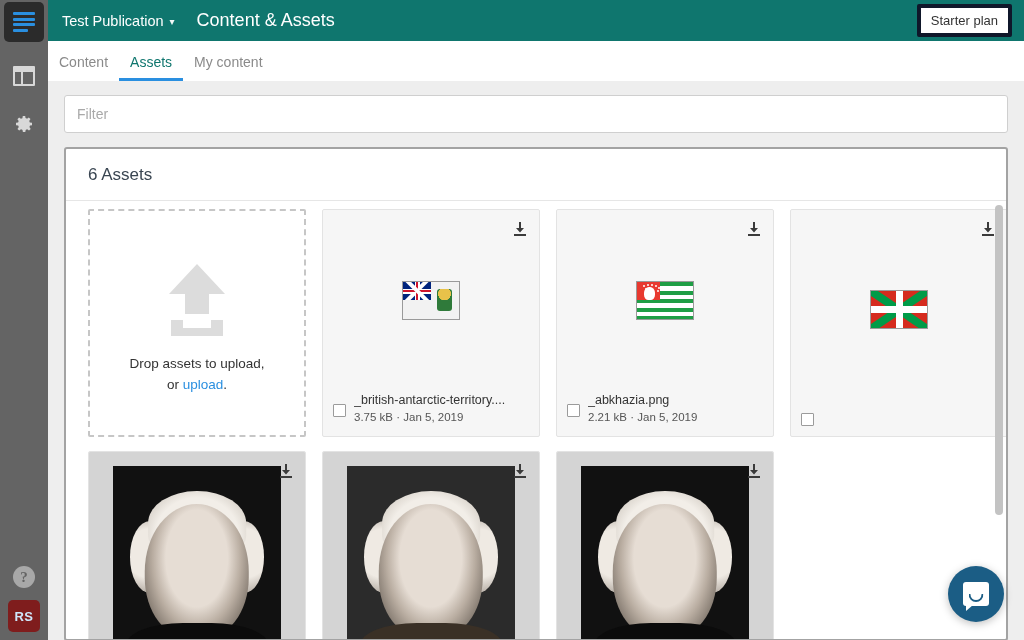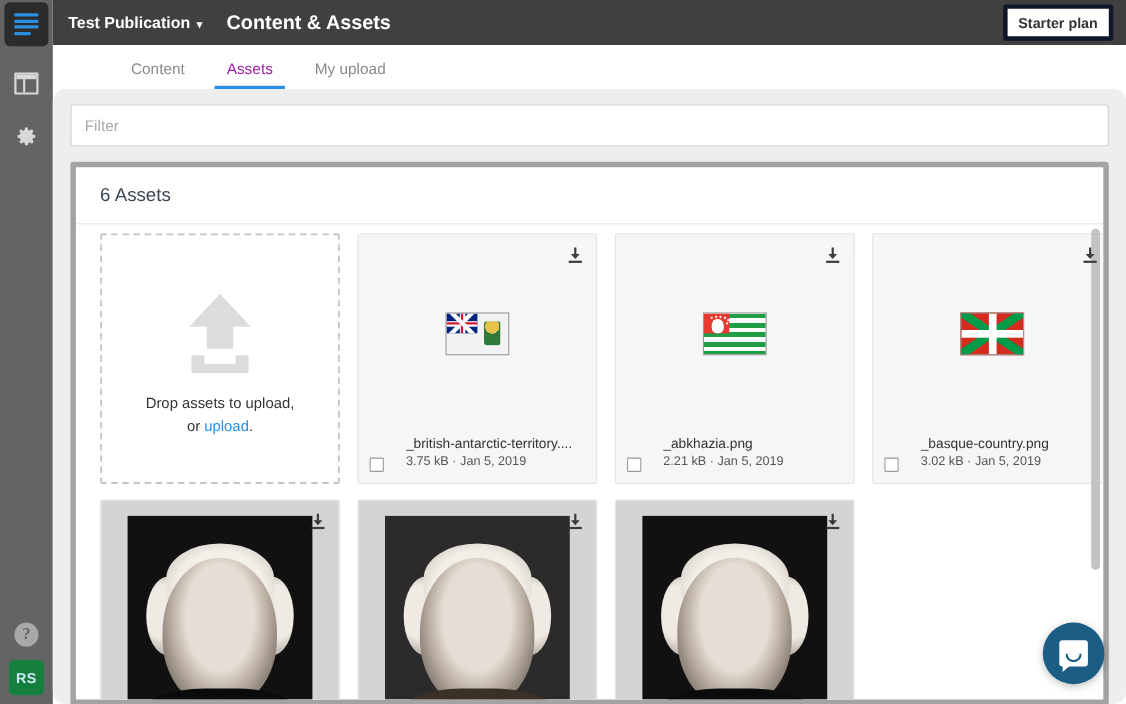--- a/index.html
+++ b/index.html
@@ -47,79 +47,78 @@
 
   .help-icon {
     width: 22px; height: 22px; border-radius: 50%;
     background: #a8a8a8; color: #646464;
     font-size: 15px; font-weight: bold; line-height: 22px; text-align: center;
     margin-bottom: 12px; cursor: pointer;
     font-family: "Liberation Serif", serif;
   }
   .avatar {
     width: 32px; height: 32px; border-radius: 5px;
-    background: #15803d; color: #cfe7fb;
+    background: #7f1d1d; color: #cfe7fb;
     font-size: 13px; font-weight: bold;
     display: flex; align-items: center; justify-content: center;
     margin-bottom: 8px; cursor: pointer; letter-spacing: .5px;
   }
 
   
   .main { flex: 1 1 auto; display: flex; flex-direction: column; height: 640px; min-width: 0; }
 
   
   .topbar {
-    height: 41px; background: #404040; color: #fff;
+    height: 41px; background: #0f766e; color: #fff;
     display: flex; align-items: center; padding: 0 12px 0 14px;
     flex: 0 0 41px;
-    font-weight: bold;
   }
   .pub {
     font-size: 14.5px; display: flex; align-items: center; gap: 6px; cursor: pointer;
     white-space: nowrap;
   }
   .caret { font-size: 10px; opacity: .95; display: inline-block; transform: translateY(1px); }
   .breadcrumb-sep { width: 22px; }
   .crumb { font-size: 18px; cursor: pointer; white-space: nowrap; }
   .topbar-right { margin-left: auto; }
   .plan-badge {
     background: #fff; color: #333; font-size: 13px;
     padding: 5px 10px; border-radius: 2px; cursor: pointer; white-space: nowrap;
     border: 4px solid #0f172a;
   }
 
   
   .tabbar {
     height: 40px; background: #fff; display: flex; align-items: flex-end;
-    padding-left: 60px; flex: 0 0 40px; gap: 16px;
+    flex: 0 0 40px; gap: 0;
   }
   .tab {
     font-size: 14px; color: #8a8a8a; padding: 0 11px 9px 11px; cursor: pointer;
     border-bottom: 3px solid transparent; line-height: 1;
   }
-  .tab.active { color: #a21caf; border-bottom-color: #2a8fe0; }
+  .tab.active { color: #0f766e; border-bottom-color: #2a8fe0; }
 
   
   .content {
     flex: 1 1 auto; background: #eeeeee; padding: 14px 16px 0 16px;
-    min-height: 0; position: relative; overflow: hidden; border-radius: 12px;
+    min-height: 0; position: relative; overflow: hidden;
   }
 
   .filter-box {
     height: 38px; background: #fff; border: 1px solid #cfcfcf; border-radius: 3px;
     display: flex; align-items: center; padding: 0 12px; margin-bottom: 14px;
   }
   .filter-box input {
     border: 0; outline: 0; width: 100%; font-size: 14px;
     font-family: "Liberation Sans", sans-serif; color: #444; background: transparent;
   }
   .filter-box input::placeholder { color: #a9a9a9; }
 
   .panel {
-    background: #fff; border: 5px solid #a3a3a3; border-radius: 3px;
+    background: #fff; border: 2px solid #a3a3a3; border-radius: 3px;
     height: 494px; display: flex; flex-direction: column; overflow: hidden;
     position: relative;
   }
   .panel-head {
     height: 52px; flex: 0 0 52px; display: flex; align-items: center;
     padding: 0 22px; border-bottom: 1px solid #e6e6e6;
   }
   .panel-title { font-size: 17px; color: #3a4652; }
 
   .grid-wrap { flex: 1 1 auto; overflow: hidden; position: relative; padding: 8px 18px 0 22px; }
@@ -147,21 +146,21 @@
   }
   .dl {
     position: absolute; top: 10px; right: 10px; width: 18px; height: 18px;
     cursor: pointer; z-index: 3;
   }
   .thumb-area {
     flex: 1 1 auto; display: flex; align-items: center; justify-content: center;
     overflow: hidden; position: relative;
   }
   .card-foot {
-    flex: 0 0 auto; padding: 0 10px 10px 10px; display: flex; align-items: flex-end; gap: 20px;
+    flex: 0 0 auto; padding: 0 10px 10px 10px; display: flex; align-items: center; gap: 8px;
   }
   .chk {
     width: 13px; height: 13px; border: 1px solid #9b9b9b; background: #fff;
     flex: 0 0 13px; margin-top: 4px; cursor: pointer; border-radius: 1px;
   }
   .meta { min-width: 0; flex: 1 1 auto; }
   .fname {
     font-size: 12.5px; color: #333; white-space: nowrap; overflow: hidden;
     text-overflow: ellipsis; line-height: 1.5;
   }
@@ -332,21 +331,21 @@
       <div class="breadcrumb-sep"></div>
       <div class="crumb">Content &amp; Assets</div>
       <div class="topbar-right">
         <div class="plan-badge">Starter plan</div>
       </div>
     </div>
 
     <div class="tabbar">
       <div class="tab">Content</div>
       <div class="tab active">Assets</div>
-      <div class="tab">My upload</div>
+      <div class="tab">My content</div>
     </div>
 
     <div class="content">
 
       <div class="filter-box">
         <input type="text" placeholder="Filter" style="">
       </div>
 
       <div class="panel">
         <div class="panel-head">
@@ -447,28 +446,20 @@
               <div class="thumb-area">
                 <div class="flag f-bsq">
                   <div class="d1"></div>
                     <div class="d2"></div>
                   <div class="cv"></div>
                     <div class="cv2"></div>
                 </div>
               </div>
               <div class="card-foot">
                 <div class="chk"></div>
-                <div class="meta">
-                  <div class="fname">_basque-country.png</div>
-                  <div class="fsub">
-                    <span>3.02 kB</span>
-                    <span>·</span>
-                    <span>Jan 5, 2019</span>
-                  </div>
-                </div>
               </div>
             </div>
 
             <div class="card portrait-card">
               <div class="dl">
                 <svg width="18" height="18" viewBox="0 0 18 18">
                   <path fill="#3b3b3b" d="M8 2h2v6h3l-4 4.5L5 8h3z"></path>
                   <rect fill="#3b3b3b" x="3" y="14" width="12" height="2"></rect>
                 </svg>
               </div>

